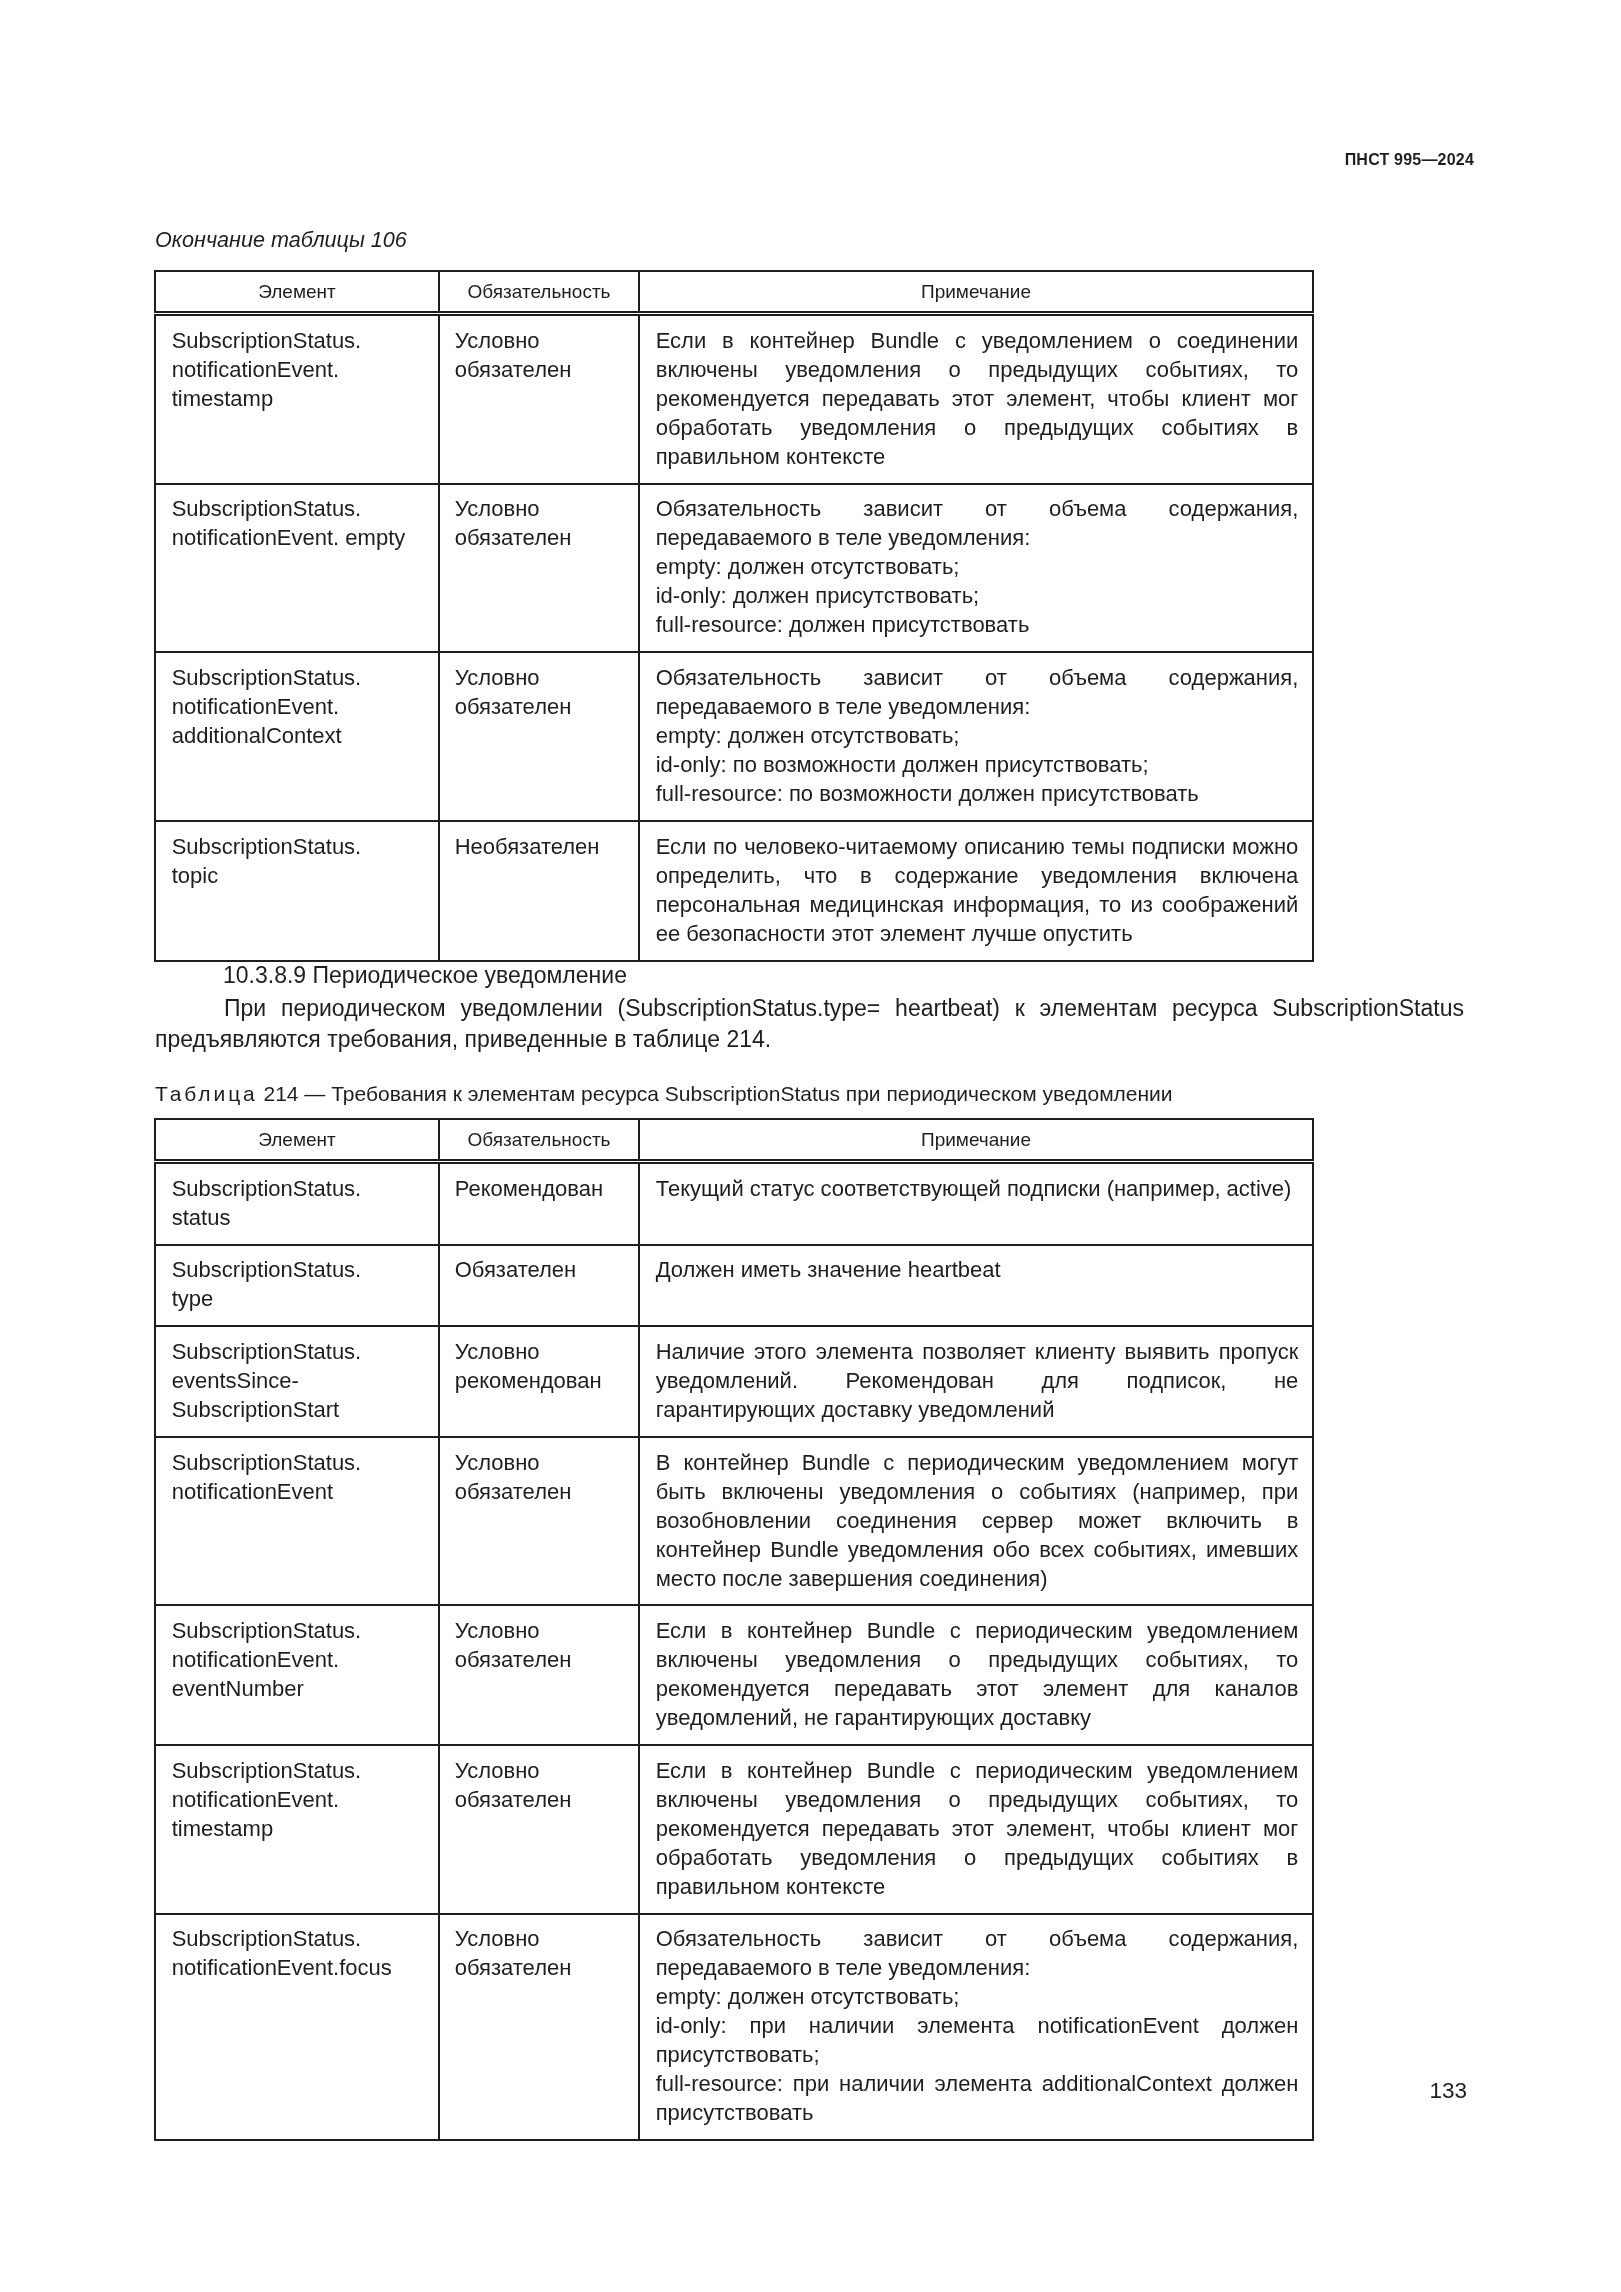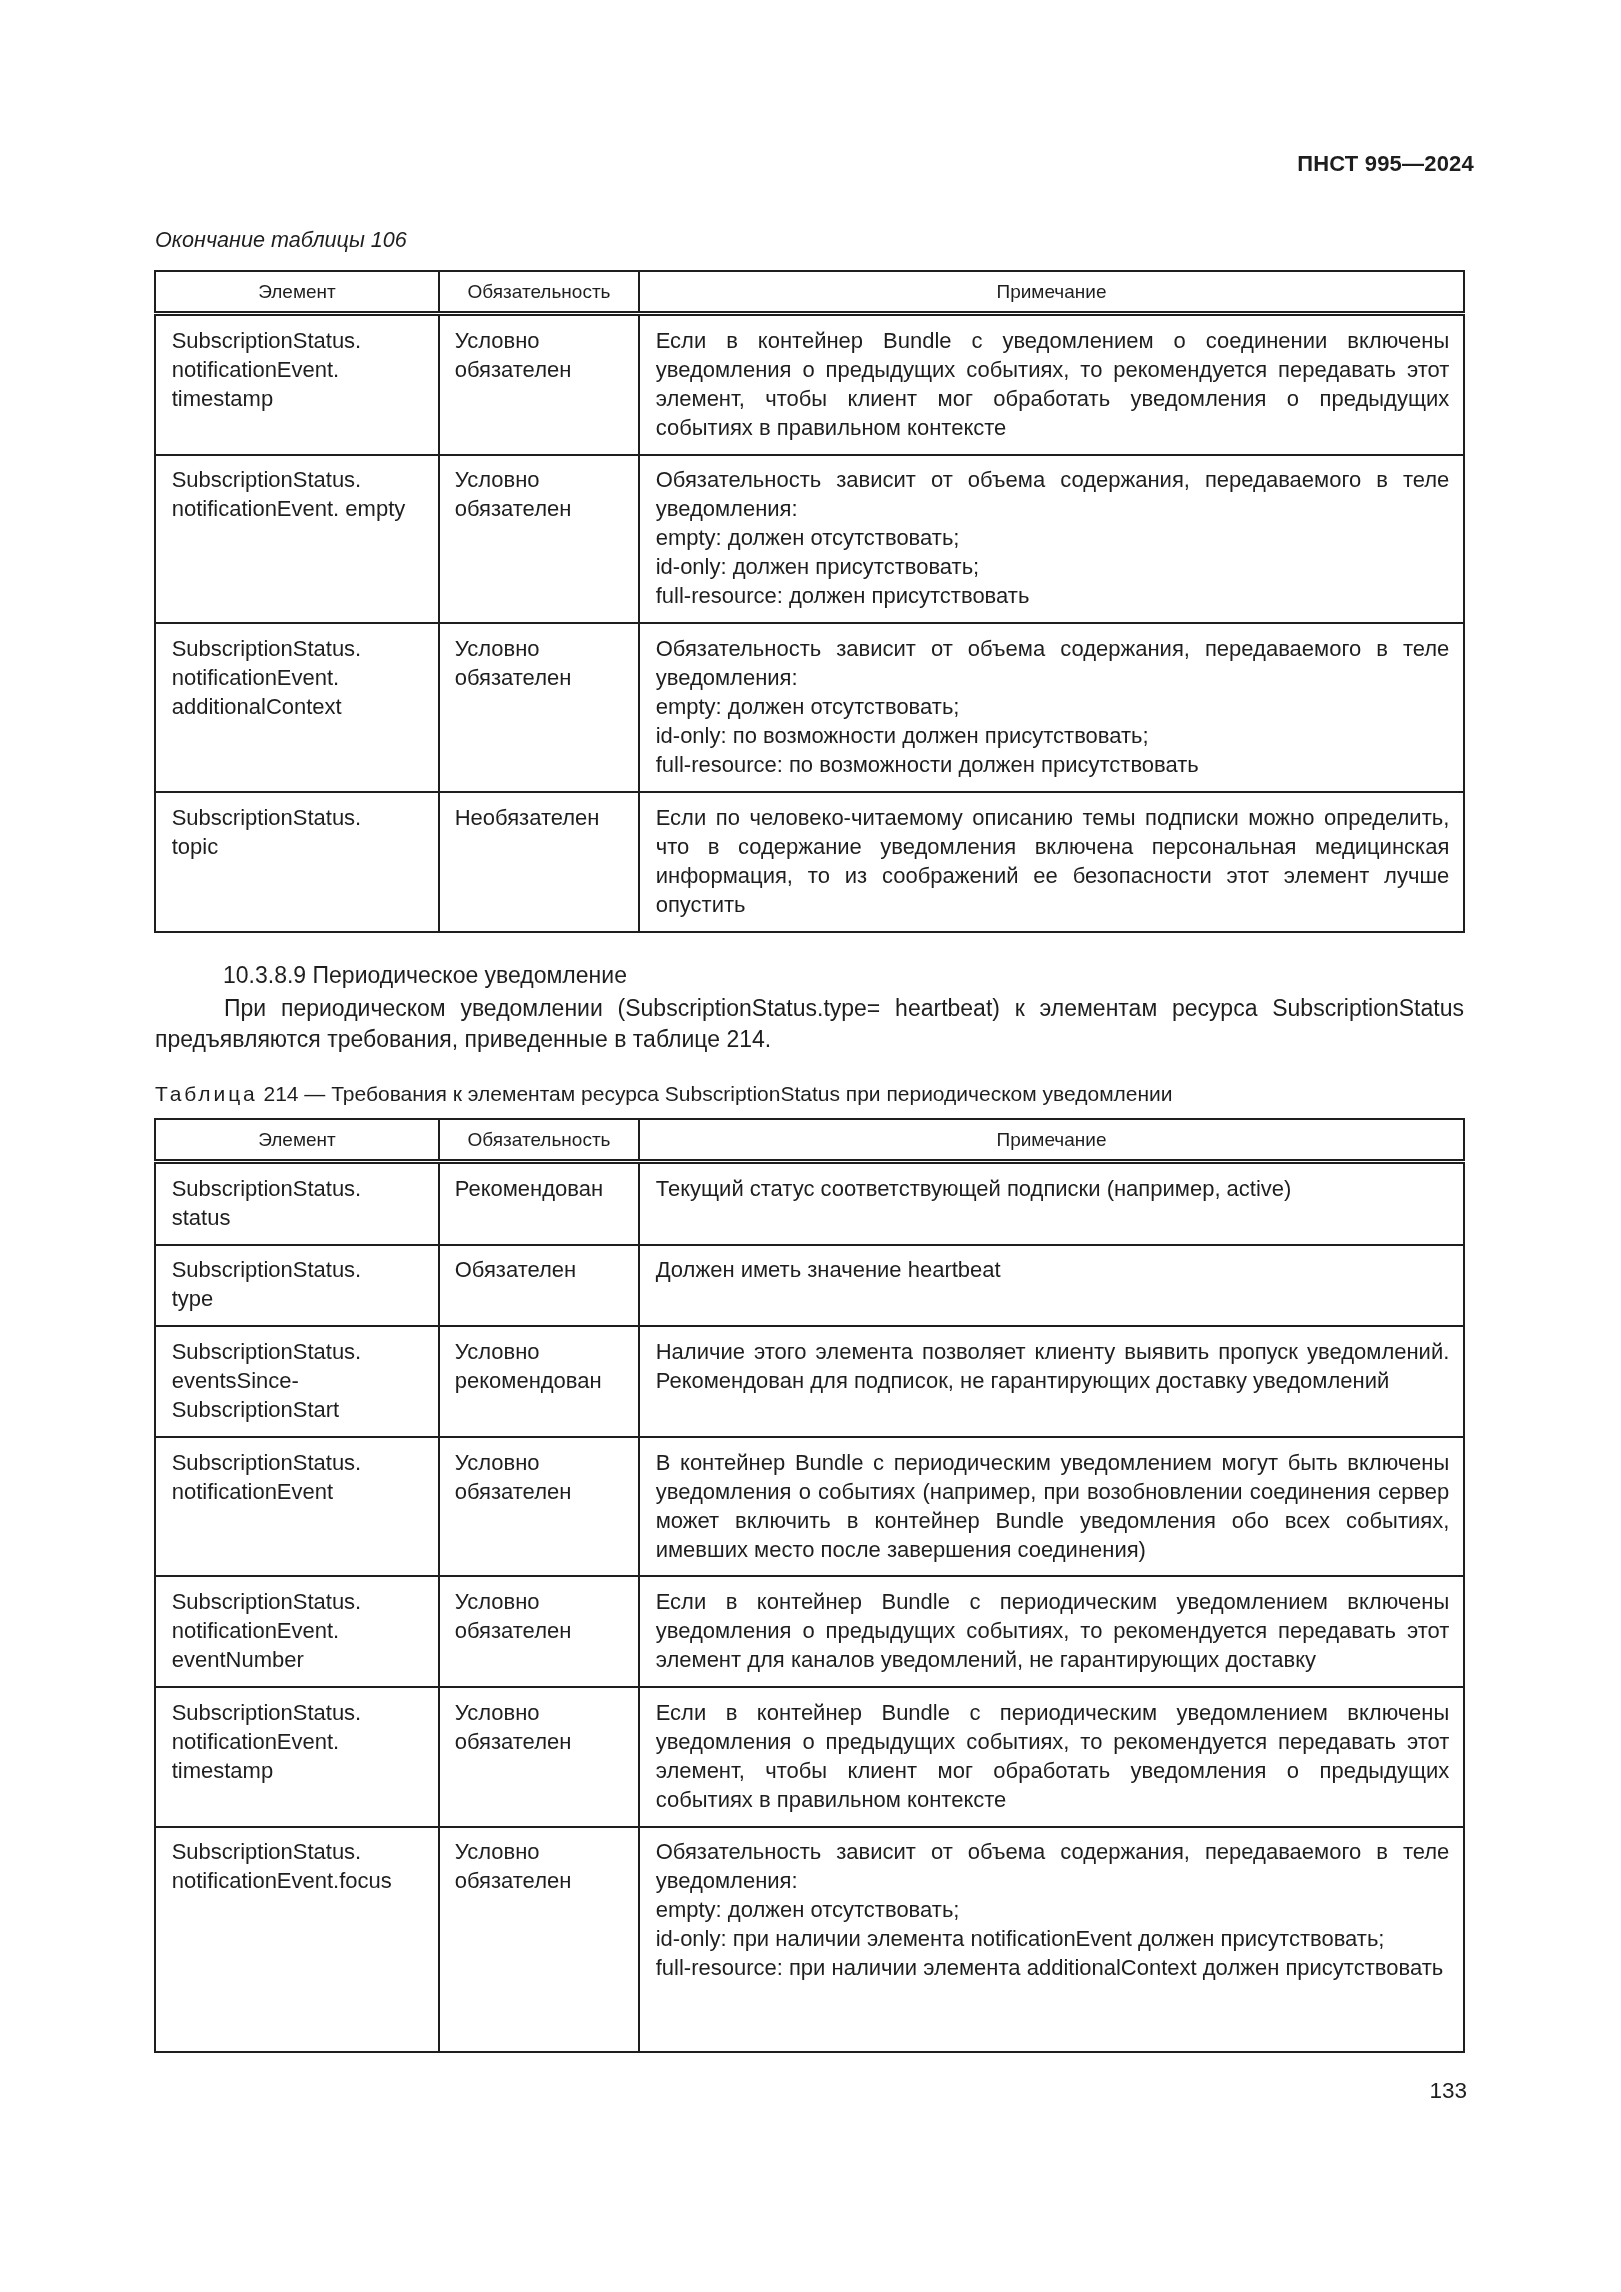--- a/index.html
+++ b/index.html
@@ -2,28 +2,28 @@
 <html><head>
 <meta charset="utf-8">
 <style>
   html, body { margin: 0; padding: 0; background: #ffffff; }
   body {
     width: 1621px; height: 2293px; position: relative; overflow: hidden;
     font-family: "Liberation Sans", sans-serif; color: #1e1e1e;
   }
   .doc-code {
     position: absolute; right: 147px; top: 151px;
-    font-size: 22px; font-weight: bold; letter-spacing: 0.2px;
+    font-size: 16px; font-weight: bold; letter-spacing: 0.2px;
   }
   .caption-cont {
     position: absolute; left: 155px; top: 227px;
     font-size: 21.6px; font-style: italic;
   }
   table.req {
-    position: absolute; left: 154px; width: 1311px;
+    position: absolute; left: 154px; width: 1160px;
     border-collapse: collapse; table-layout: fixed;
     font-size: 22px; line-height: 29px;
   }
   table.req th, table.req td {
     border: 2.5px solid #1e1e1e; vertical-align: top;
   }
   table.req th {
     font-weight: normal; font-size: 19px; height: 39px;
     vertical-align: middle; text-align: center; padding: 0 5.9px;
     border-bottom: 5.9px double #1e1e1e;

